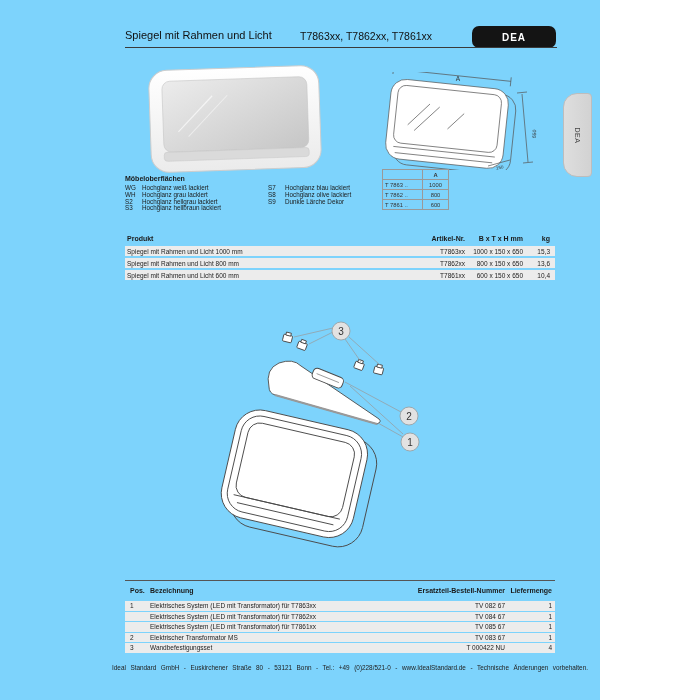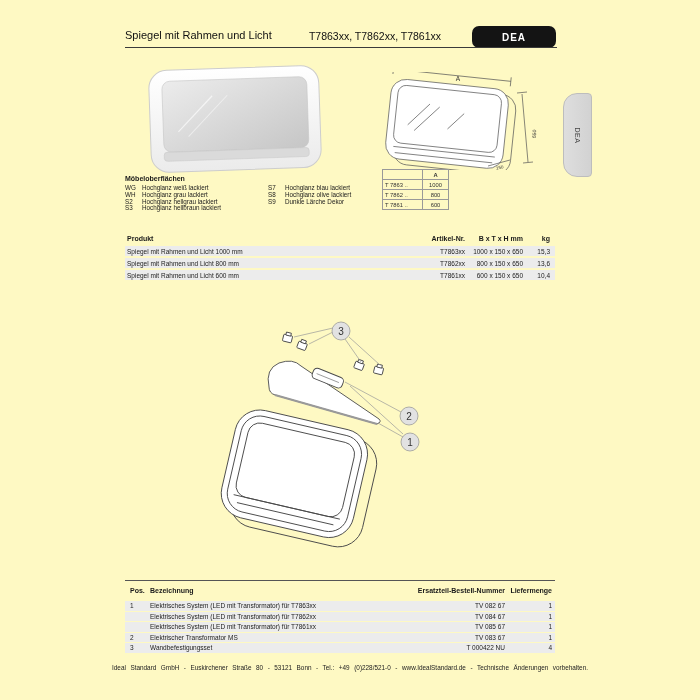--- a/index.html
+++ b/index.html
@@ -1,22 +1,22 @@
 <!DOCTYPE html>
 <html><head>
 <meta charset="utf-8">
 <style>
   * { margin:0; padding:0; box-sizing:border-box; }
   html,body { width:700px; height:700px; background:#ffffff;
     font-family:"Liberation Sans", sans-serif; color:#1a1a1a; overflow:hidden; }
-  .page { position:relative; width:700px; height:700px; background:#fef9c3; }
+  .page { position:relative; width:600px; height:700px; background:#7dd3fc; }
 
   
   .hdr-title { position:absolute; left:125px; top:29px; font-size:11px; color:#111; }
-  .hdr-models { position:absolute; left:300px; top:30px; width:150px; text-align:center; font-size:10.5px; color:#111; }
+  .hdr-models { position:absolute; left:300px; top:30px; width:150px; text-align:left; font-size:10.5px; color:#111; }
   .hdr-badge { position:absolute; left:472px; top:26px; width:84px; height:22px;
     background:#141414; color:#fff; border-radius:7px; font-size:10px; font-weight:bold;
     letter-spacing:1px; display:flex; align-items:center; justify-content:center; }
   .hdr-rule { position:absolute; left:125px; top:47px; width:432px; height:1px; background:#3a3a3a; }
 
   
   .side-tab { position:absolute; left:563px; top:93px; width:29px; height:84px;
     background:linear-gradient(90deg,#dedede,#d2d2d2); border:1px solid #bdbdbd;
     border-radius:14px 4px 4px 14px; display:flex; align-items:center; justify-content:center; }
   .side-tab span { transform:rotate(90deg); font-size:7px; color:#444; letter-spacing:0.5px; }

